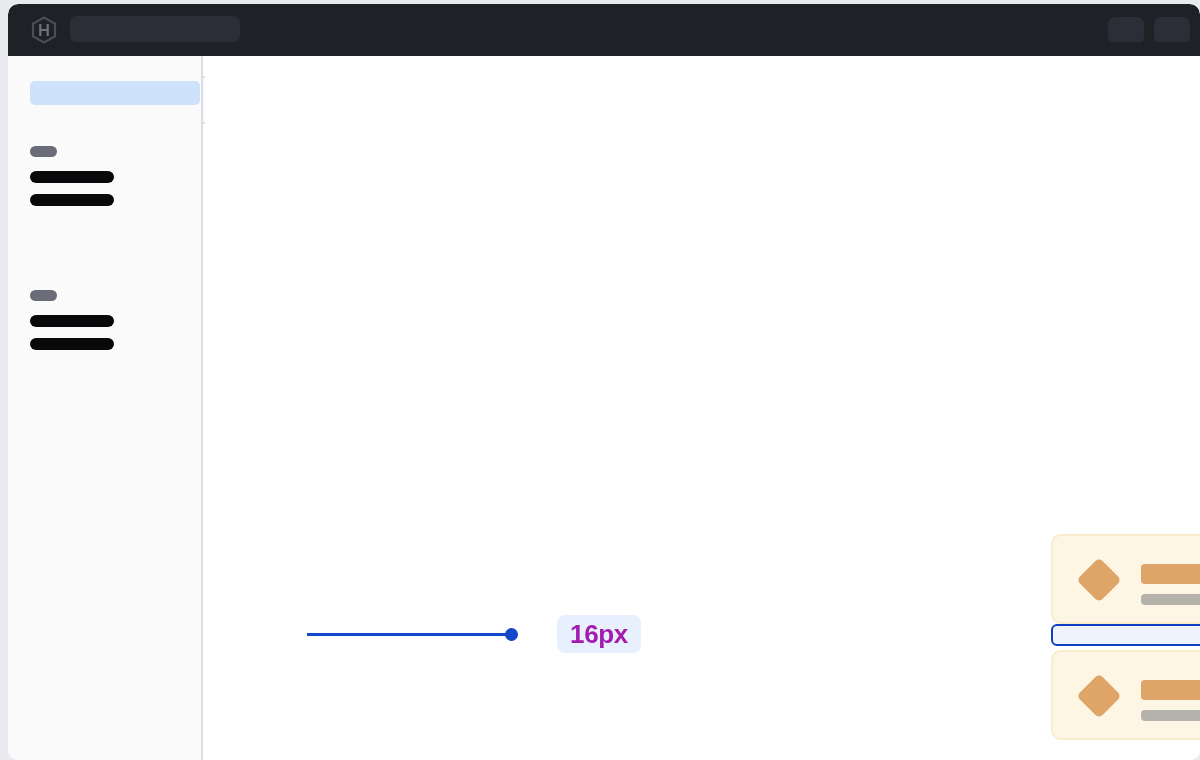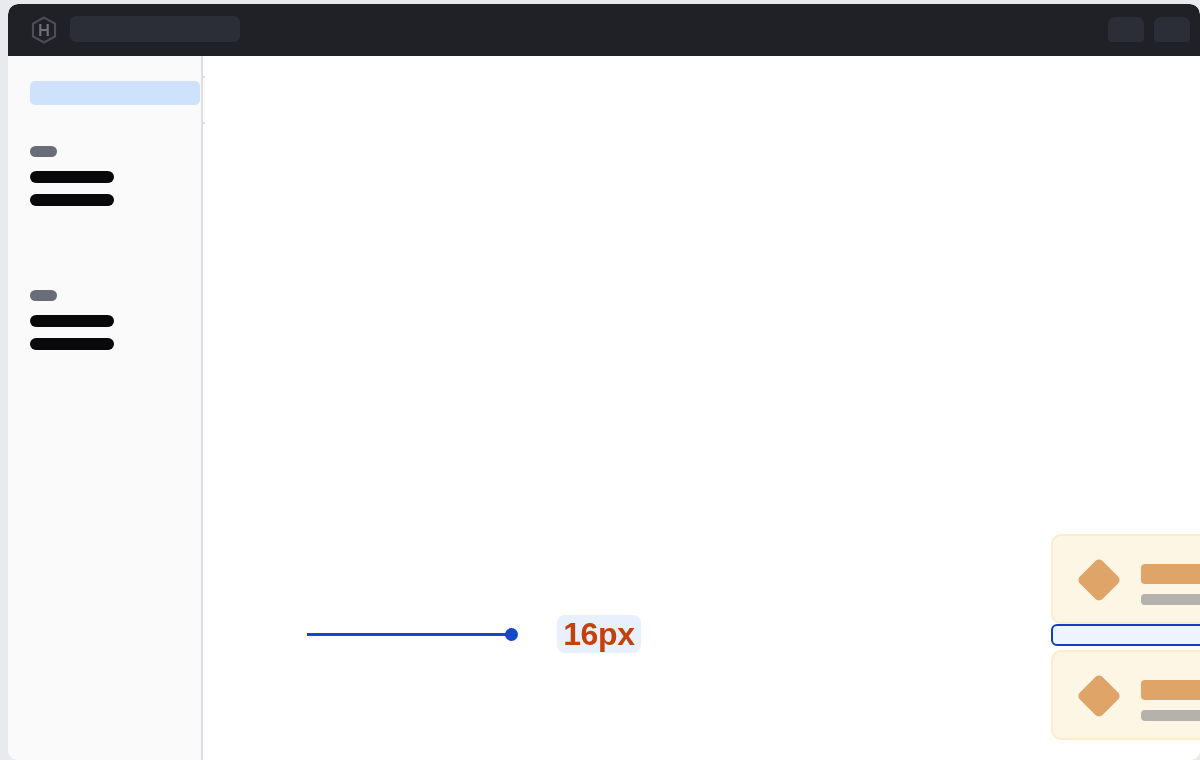--- a/index.html
+++ b/index.html
@@ -210,22 +210,22 @@
     width: 84px;
     height: 38px;
     border-radius: 8px;
     background: #e8f0fe;
     display: flex;
     align-items: center;
     justify-content: center;
   }
 
   #spacing-value-label {
-    color: #c2410c;
-    font-size: 32px;
+    color: #a21caf;
+    font-size: 26px;
     font-weight: 700;
     letter-spacing: -0.3px;
     line-height: 1;
   }
 </style>
 </head>
 <body>
 
 <div id="app-window">
 

